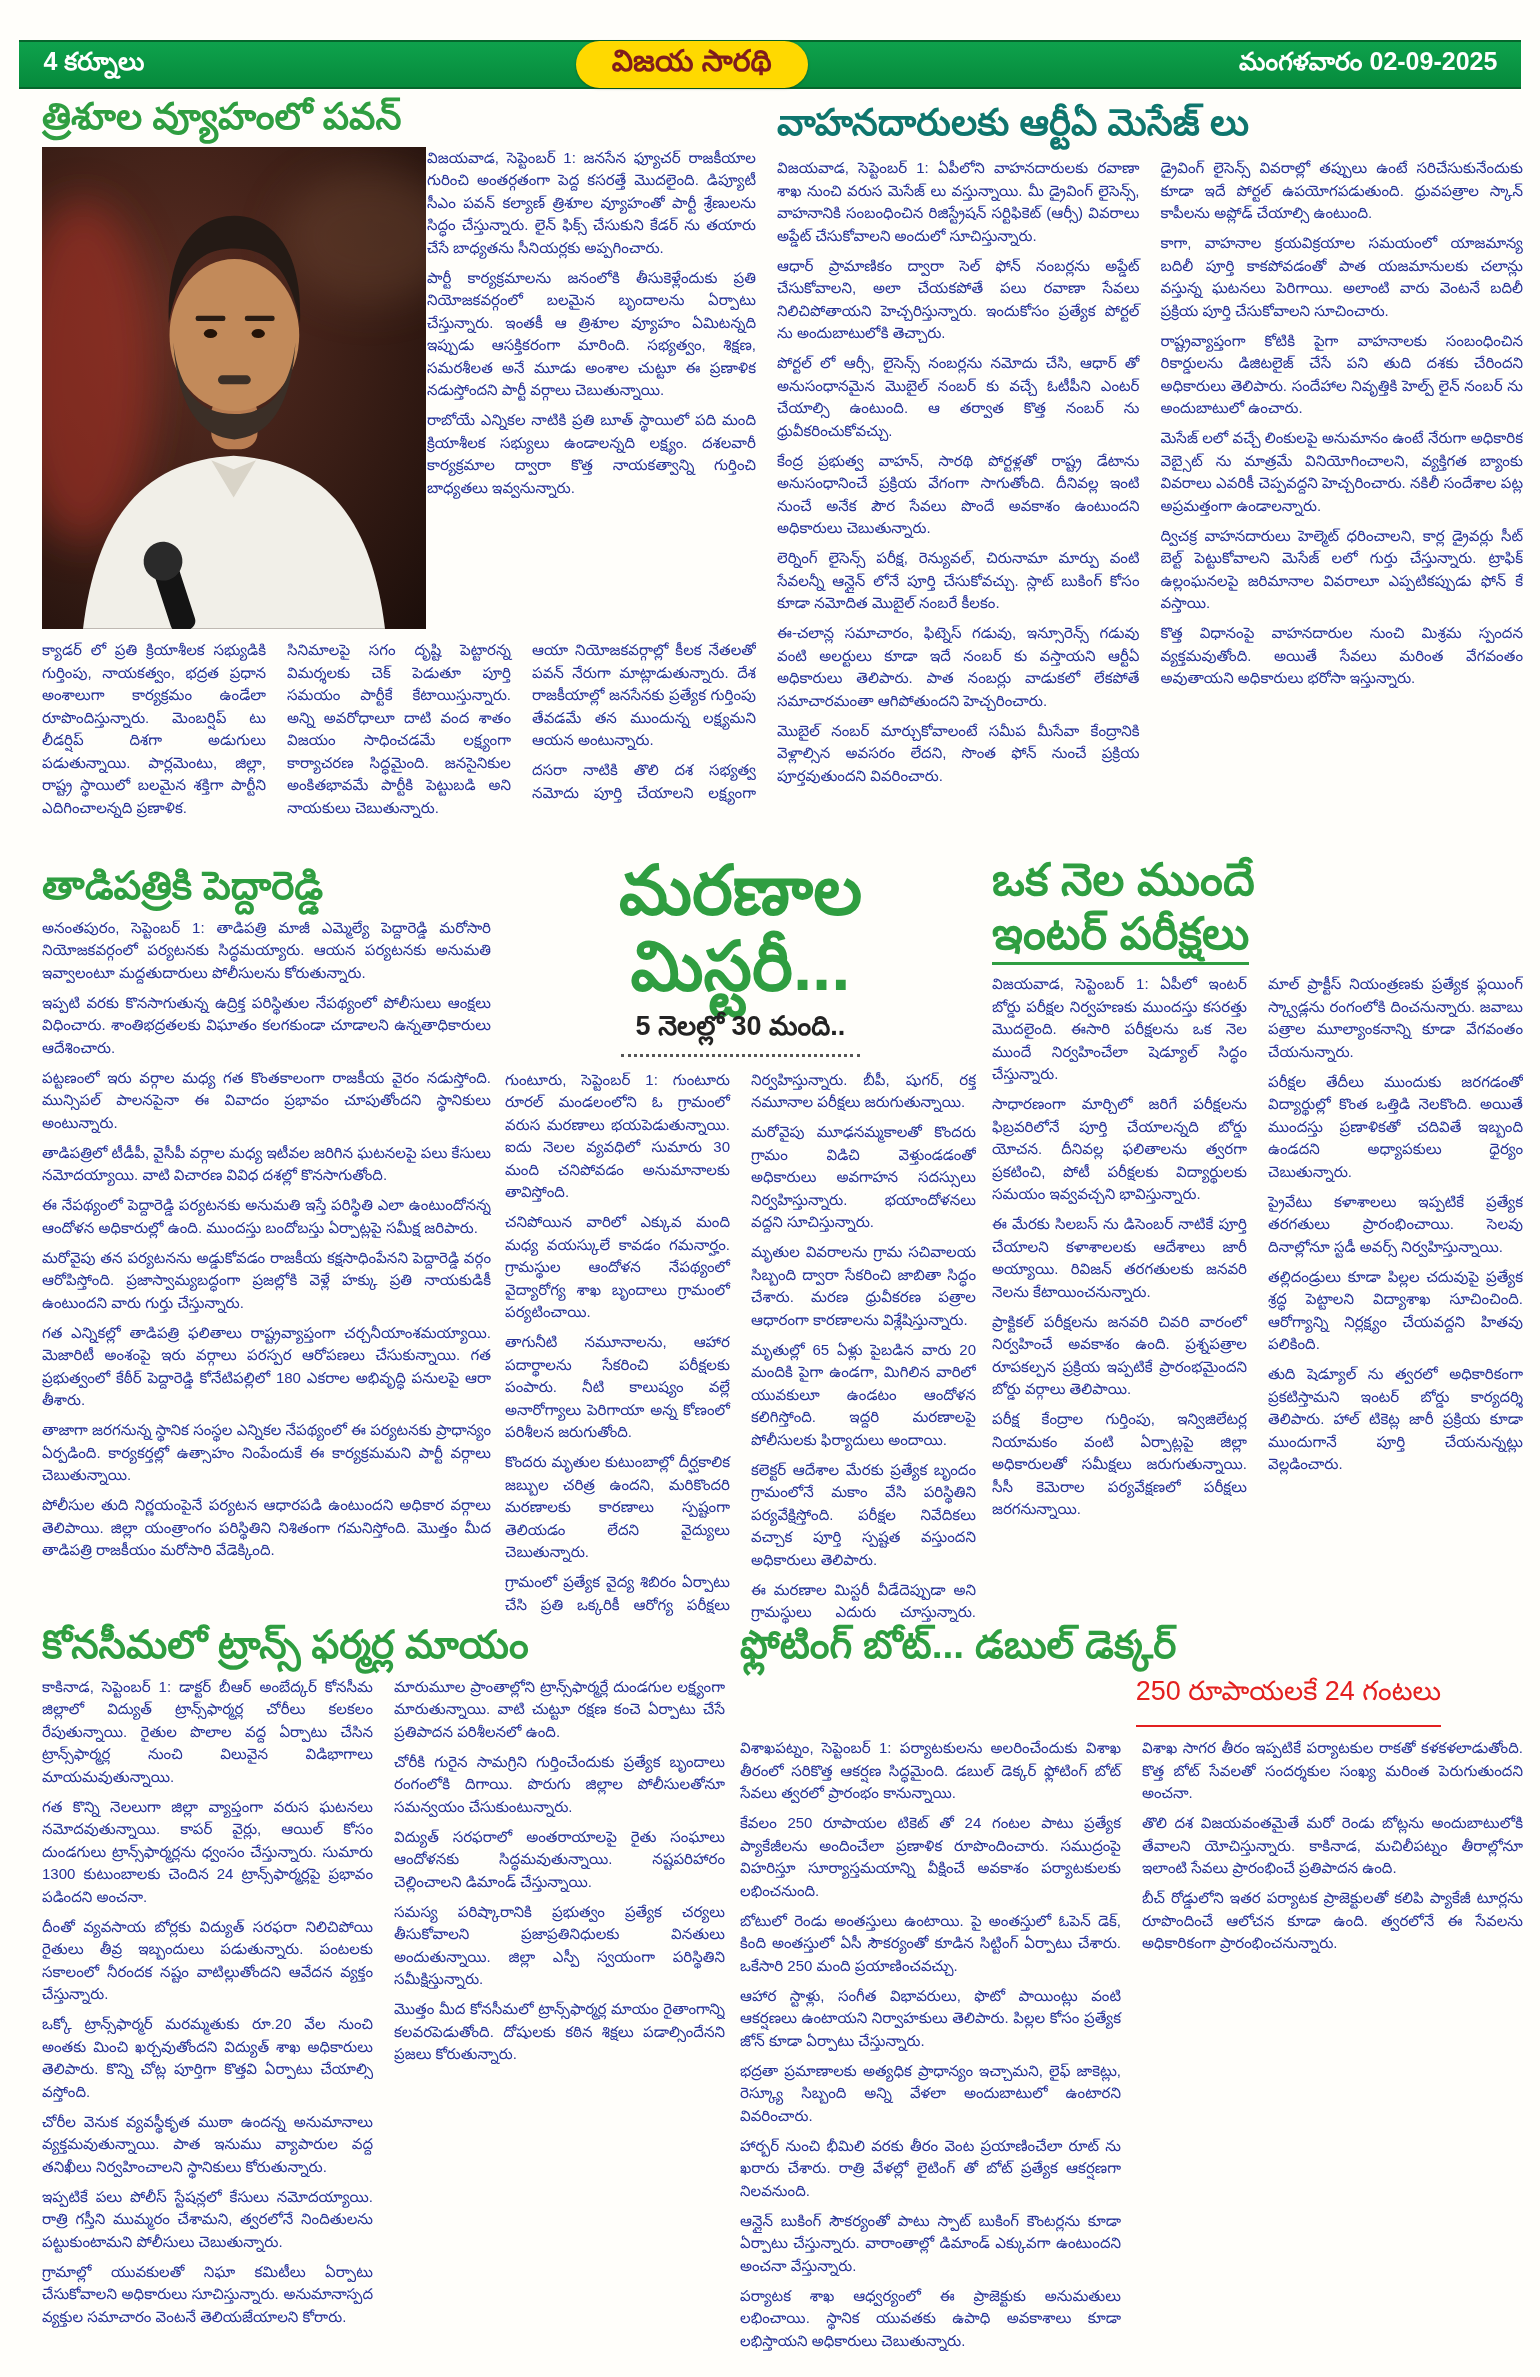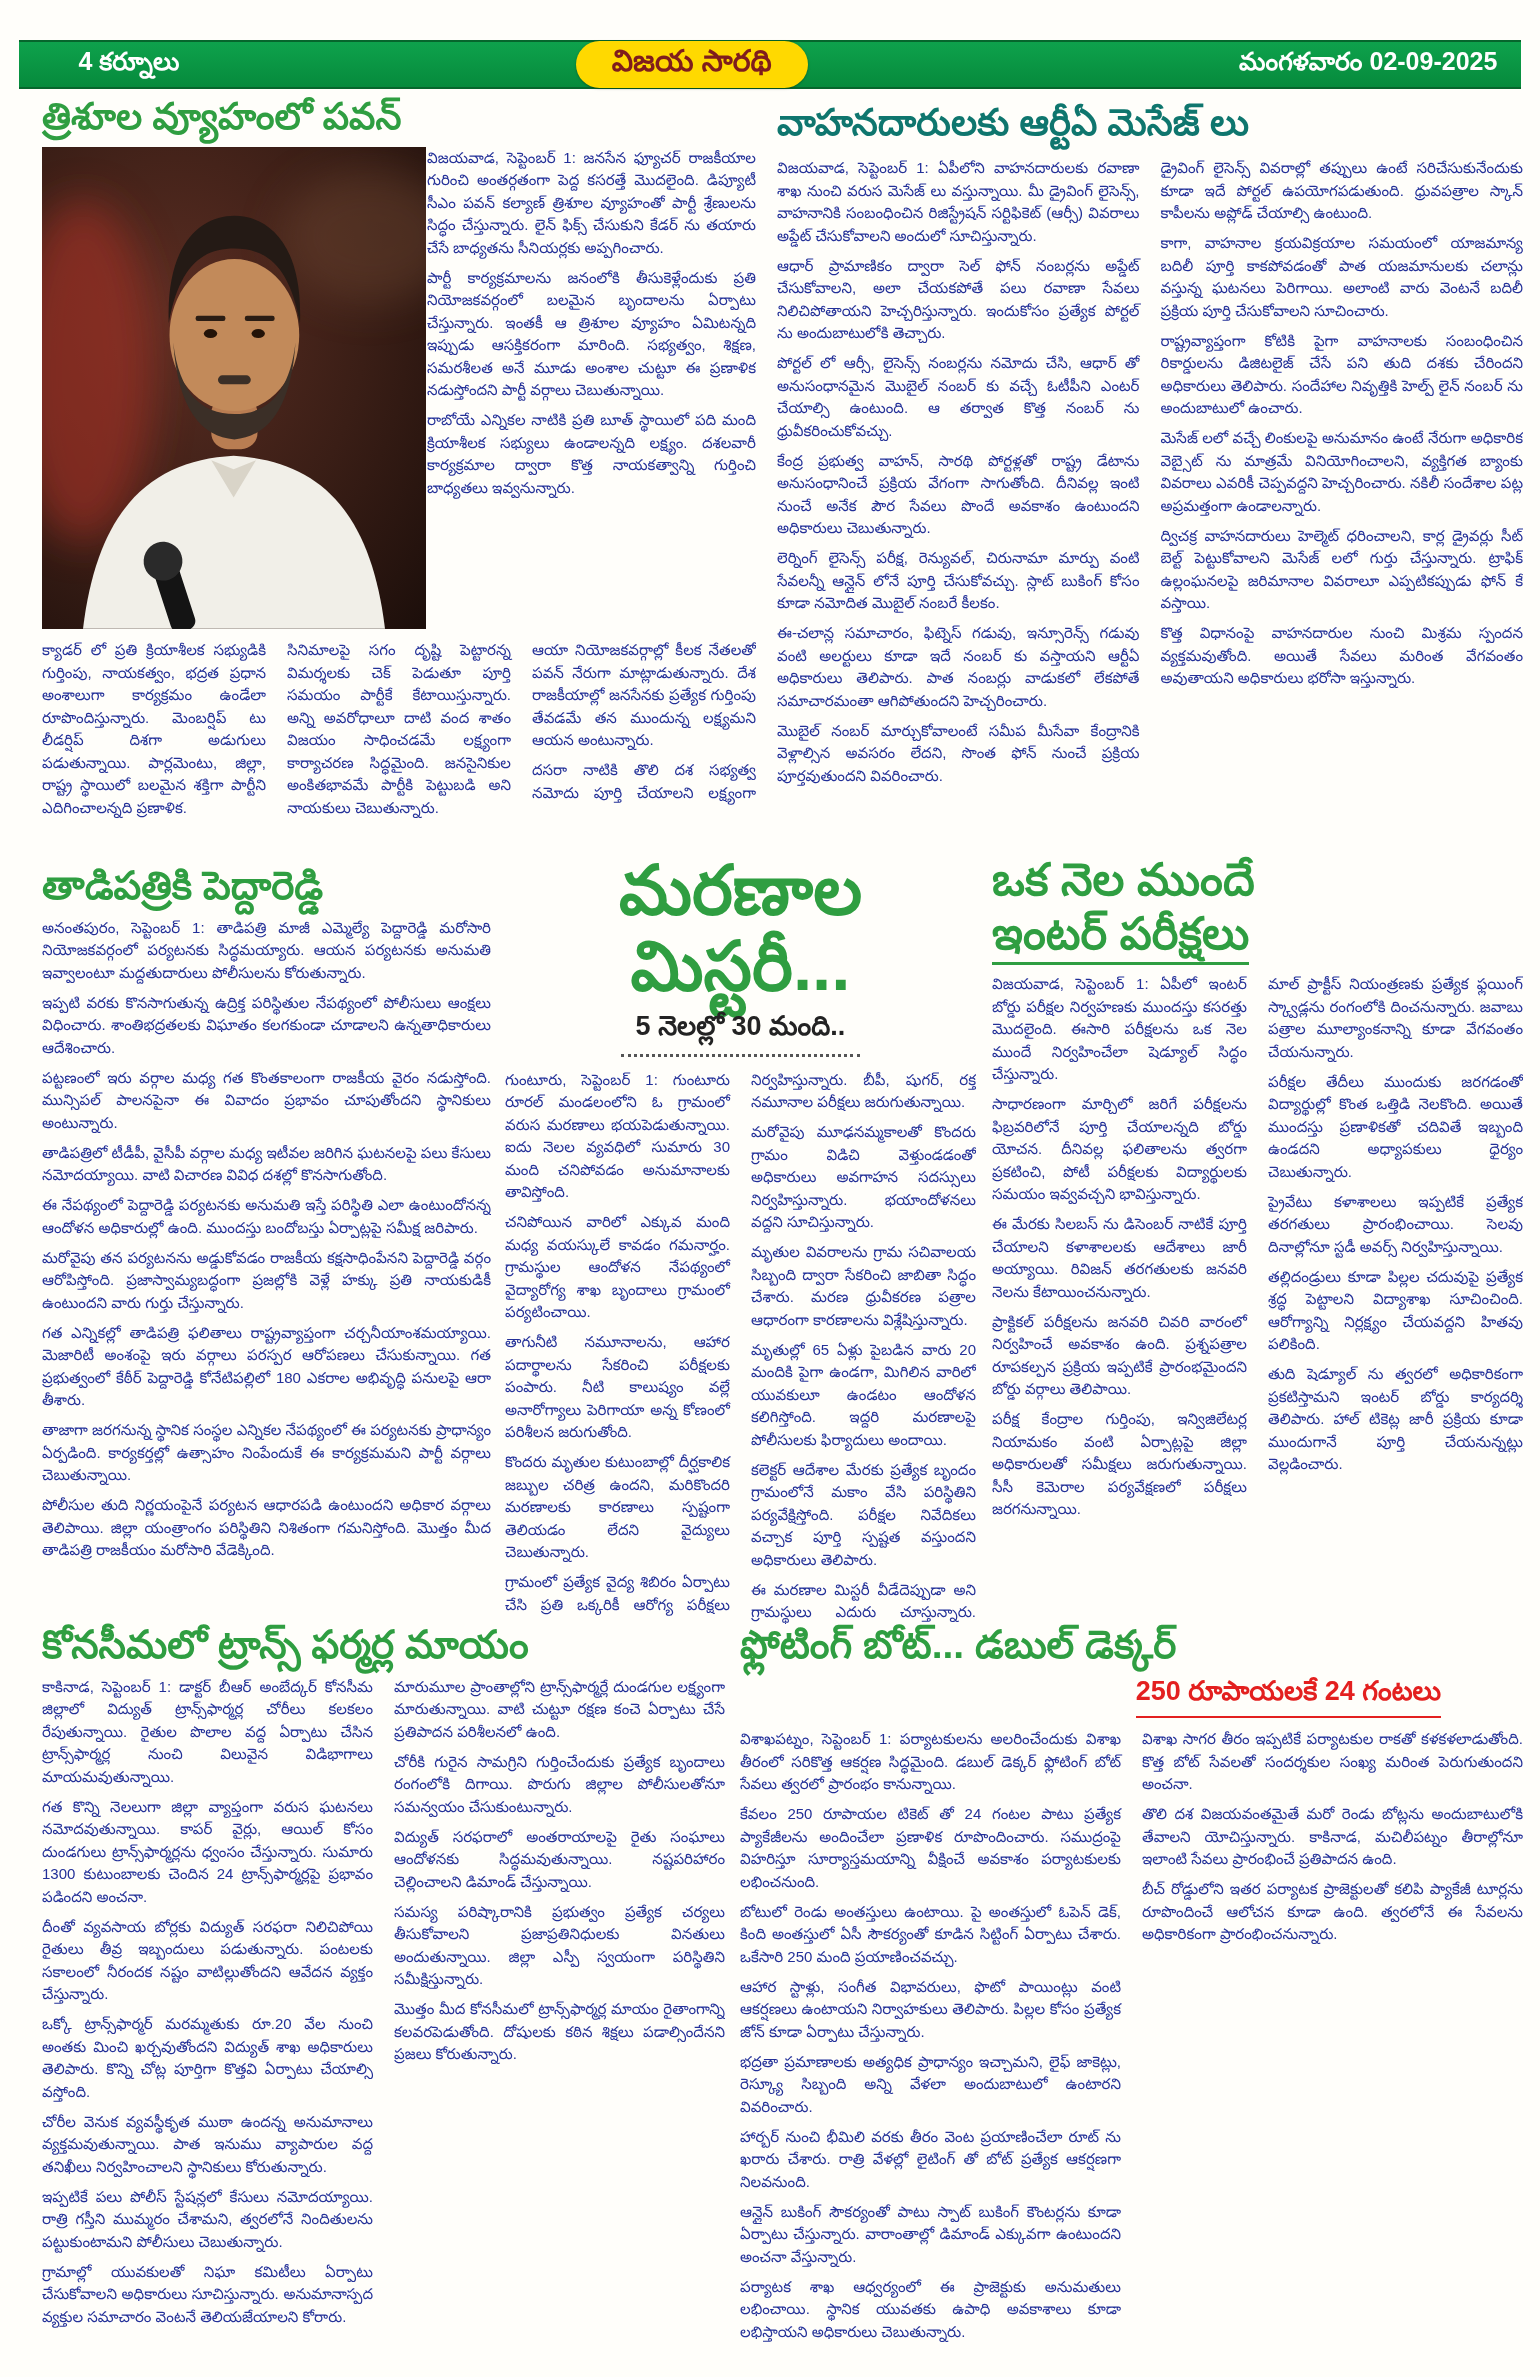--- a/index.html
+++ b/index.html
@@ -9,21 +9,21 @@
     font-family:"Liberation Sans","DejaVu Sans",sans-serif;
   }
   
   .masthead{
     position:absolute;left:19.4px;top:40px;width:1502px;height:49px;
     background:linear-gradient(#0ea24c,#068a3c);
     border-top:2.2px solid #06662c;border-bottom:2.2px solid #06662c;
     display:flex;align-items:center;justify-content:space-between;
     padding:0 24px;box-sizing:border-box;
   }
-  .mh-text{color:#ffffff;font-weight:bold;font-size:25px;white-space:nowrap;margin-left:35px;}
+  .mh-text{color:#ffffff;font-weight:bold;font-size:25px;white-space:nowrap;}
   .paper-pill{background:#ffd900;border-radius:25px;padding:3px 36px;box-shadow:0 0.7px 2.2px rgba(0,0,0,.35);}
   .paper-pill span{color:#7f1d1d;font-weight:bold;font-size:30px;white-space:nowrap;}
   
   .art{position:absolute;box-sizing:border-box;}
   .hl{font-weight:bold;color:#2f9e41;margin:0 0 9px;line-height:1.1;}
   #art-trishula{left:42px;top:97px;width:714px;height:749px;}
   #art-rta{left:777px;top:103px;width:746px;height:743px;}
   #art-tadipatri{left:42px;top:865px;width:449px;height:746px;}
   #art-mystery{left:505px;top:853px;width:471px;height:757px;}
   #art-inter{left:992px;top:853px;width:531px;height:757px;}
@@ -55,22 +55,22 @@
   #art-transformers .body-text{height:672px;column-count:2;}
   #art-boat .body-text{height:629px;column-count:2;}
 
   .subhead-wrap{text-align:center;margin:1.5px 0 12px;}
   #art-mystery .subhead{
     display:inline-block;font-size:27px;font-weight:bold;color:#232323;
     border-bottom:3px dotted #555;padding:0 15px 6px;
   }
   #art-boat .subhead-wrap{width:58%;margin:0 7.5px 10.4px auto;}
   #art-boat .subhead{
-    display:inline-block;font-size:27px;font-weight:bold;color:#e3201f;
-    border-bottom:2.2px solid #e3201f;padding-bottom:3px;
+    display:inline-block;font-size:27px;font-weight:normal;color:#e3201f;
+    border-bottom:2.2px solid #e3201f;padding-bottom:12px;
   }
 </style>
 </head>
 <body>
 
 <div class="page">
 
   <header class="masthead">
     <span class="mh-text">4 కర్నూలు</span>
     <span class="paper-pill">

